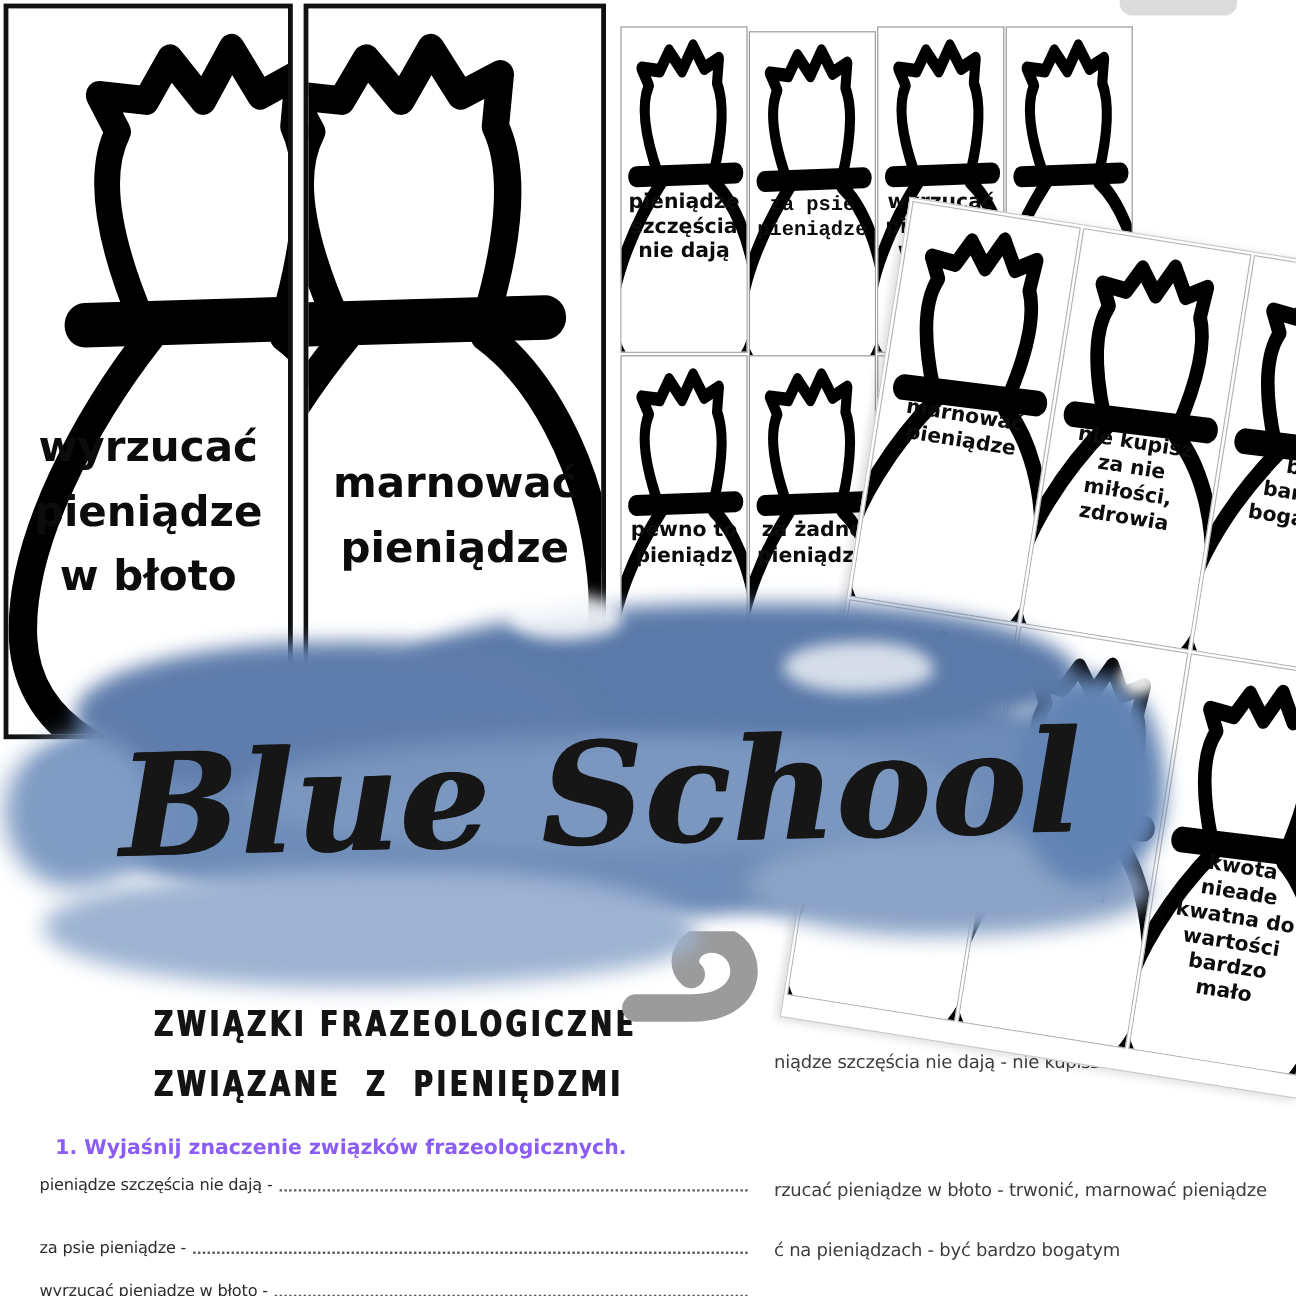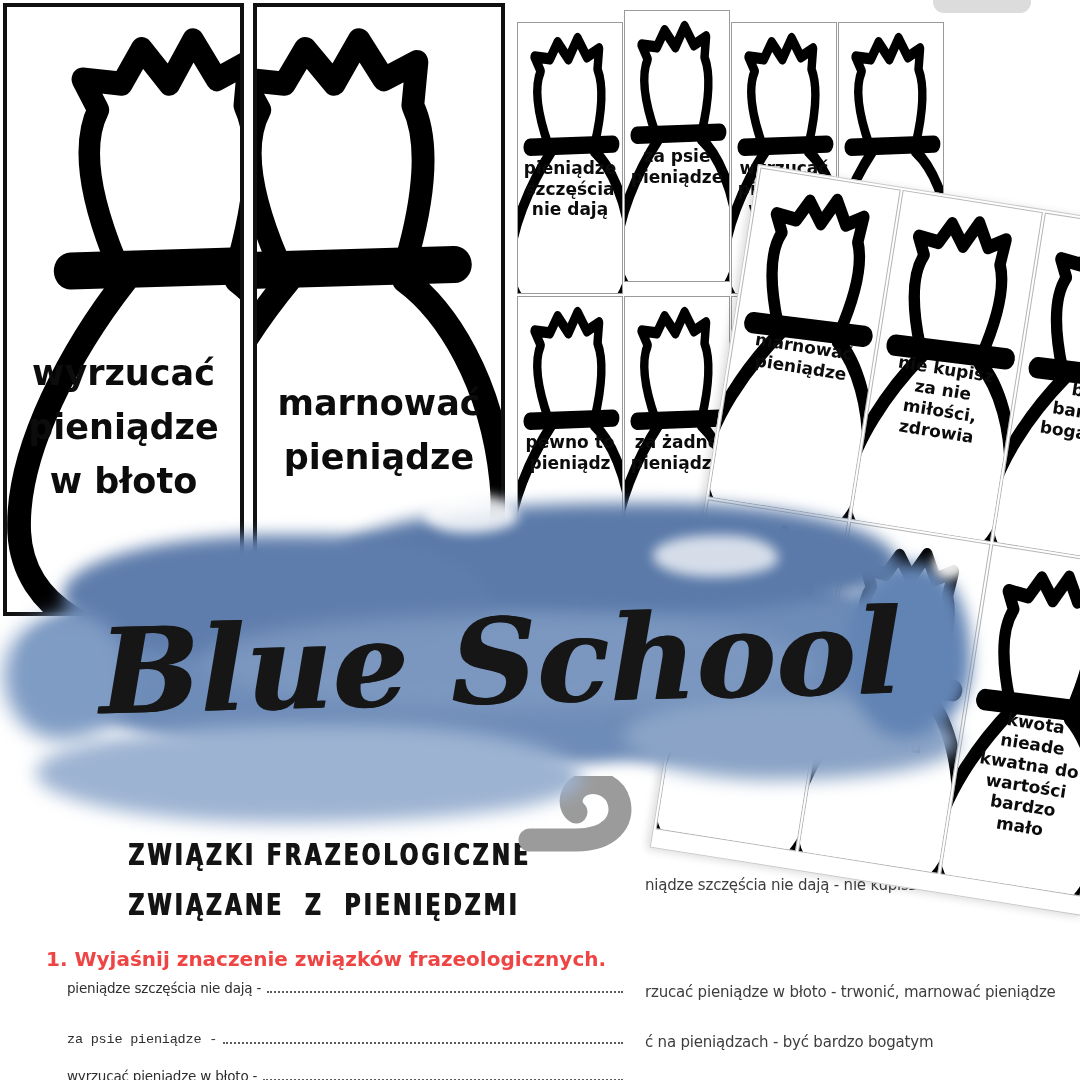--- a/index.html
+++ b/index.html
@@ -64,27 +64,27 @@
   
   .ws-title{
     position:absolute;left:128px;width:380px;text-align:center;z-index:1;
     font-weight:900;font-size:22px;color:#141414;letter-spacing:3px;
     transform:scaleY(1.35);text-shadow:1px 0 0 #141414;white-space:nowrap;
   }
   #ws-title-1{top:842px;}
   #ws-title-2{top:892px;word-spacing:10px;}
   #ws-instruction{
     position:absolute;left:46px;top:947px;z-index:1;
-    font-weight:bold;font-size:20px;color:#ef4444;
+    font-weight:bold;font-size:17px;color:#8b5cf6;
   }
   .ws-line{position:absolute;left:33px;width:590px;display:flex;align-items:flex-end;z-index:1;}
-  .ws-label{font-size:13.5px;color:#2e2e2e;white-space:nowrap;letter-spacing:-0.2px;margin-left:34px;}
+  .ws-label{font-size:13.5px;color:#2e2e2e;white-space:nowrap;letter-spacing:-0.2px;}
   .ws-dots{flex:1;border-bottom:2px dotted #5c5c5c;margin:0 0 3px 6px;}
   #ws-line-1{top:980px;}
-  #ws-line-2{top:1032px;font-family:Liberation Mono, monospace;}
+  #ws-line-2{top:1032px;}
   #ws-line-3{top:1068px;}
   
   #answers-title{
     position:absolute;left:790px;top:836px;width:220px;text-align:center;z-index:1;
     font-weight:900;font-size:19px;color:#141414;letter-spacing:2px;
     transform:scaleY(1.3);text-shadow:1px 0 0 #141414;white-space:nowrap;
   }
   .ans-line{
     position:absolute;left:645px;width:435px;z-index:1;
     font-size:15px;color:#3d3d3d;letter-spacing:-0.2px;white-space:nowrap;
@@ -126,21 +126,21 @@
   </div>
 
   <div class="card small-card" style="left:517px;top:22px;">
     <svg class="bag" viewBox="0 0 210 300" preserveAspectRatio="none">
         <use href="#bag-shape"></use>
       </svg>
     <div class="card-text">pieniądze
 szczęścia
 nie dają</div>
   </div>
-  <div class="card small-card" style="left:624px;top:10px;">
+  <div class="card small-card" style="left:624px;top:26px;font-family:Liberation Mono, monospace;">
     <svg class="bag" viewBox="0 0 210 300" preserveAspectRatio="none">
         <use href="#bag-shape"></use>
       </svg>
     <div class="card-text">za psie
 pieniądze</div>
   </div>
   <div class="card small-card" style="left:731px;top:22px;">
     <svg class="bag" viewBox="0 0 210 300" preserveAspectRatio="none">
         <use href="#bag-shape"></use>
       </svg>

